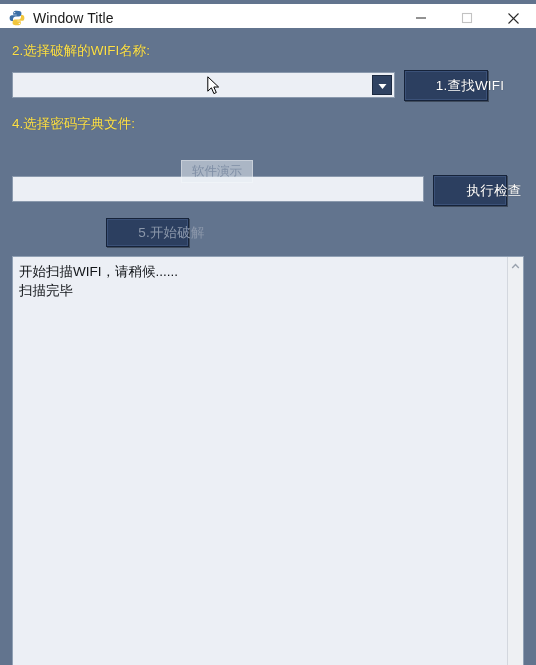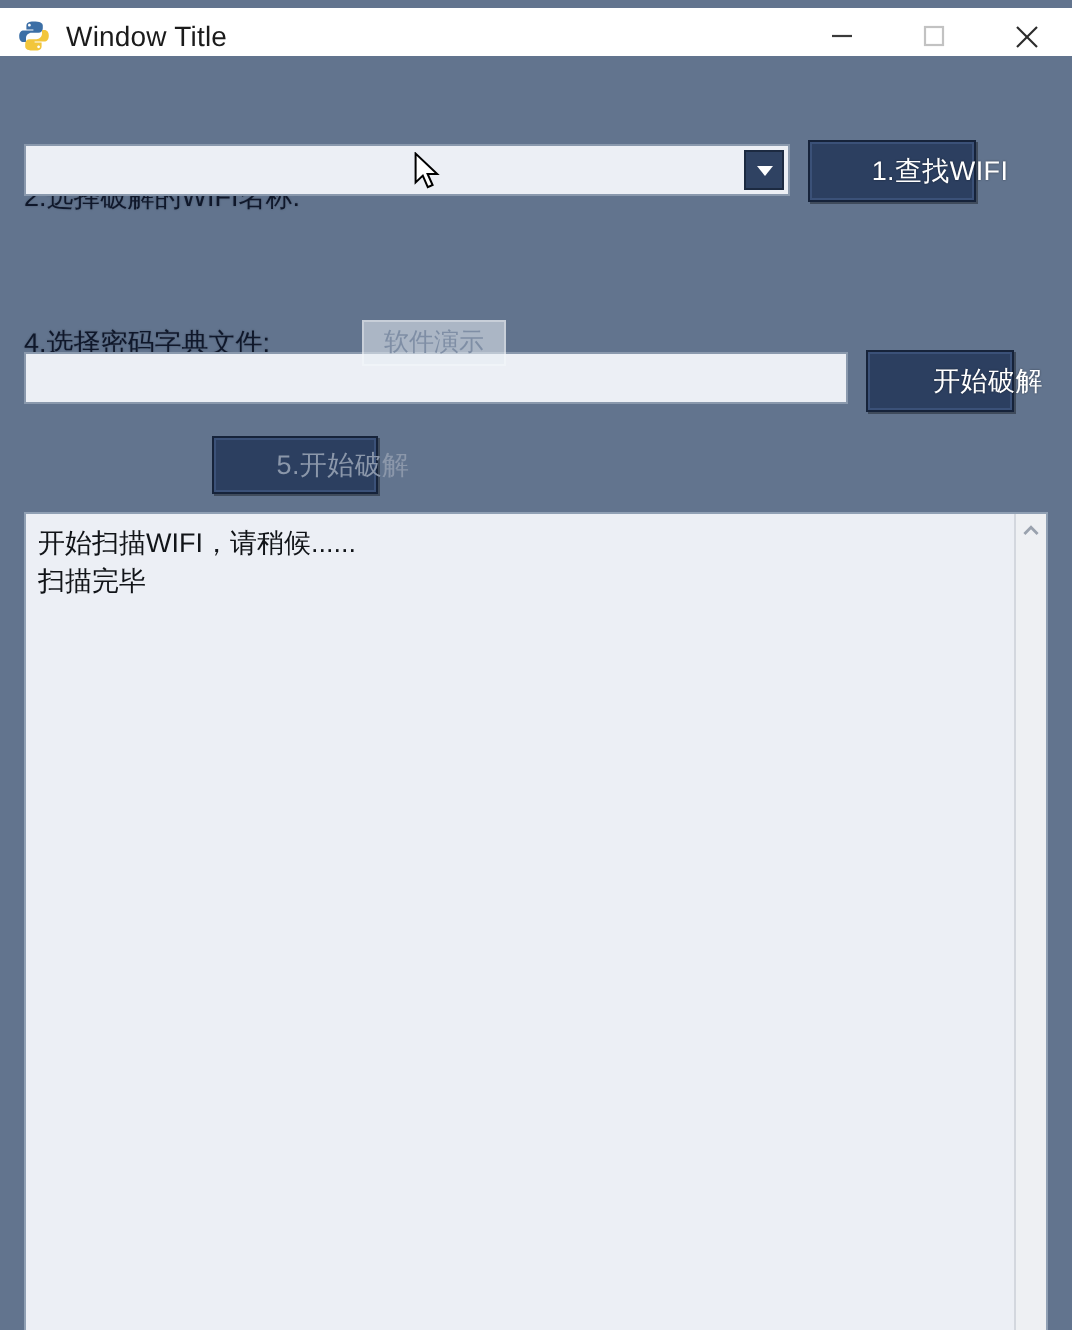--- a/index.html
+++ b/index.html
@@ -60,24 +60,23 @@
     position: absolute;
     left: 0; top: 28px;
     width: 536px;
     height: 637px;
     background: #62748e;
   }
 
   .form-label {
     position: absolute;
     font-size: 13.5px;
-    color: #0f172a;
+    color: #fde047;
     white-space: nowrap;
     text-shadow: 0 0 1px rgba(20,28,40,.35);
-    margin-top: 48px;
   }
   #label-wifi  { left: 12px; top: 14px; }
   #label-dict  { left: 12px; top: 87px; }
 
   
   #wifi-combo {
     position: absolute;
     left: 12px; top: 44px;
     width: 383px;
     height: 26px;
@@ -277,21 +276,21 @@
         </span>
       </div>
     </div>
 
     <div class="btn" id="btn-find-wifi">1.查找WIFI</div>
 
     <div class="form-label" id="label-dict">4.选择密码字典文件:</div>
 
     <input id="dict-file-input" type="text" value="" style="">
 
-    <div class="btn" id="btn-choose-file">开始破解</div>
+    <div class="btn" id="btn-choose-file">执行检查</div>
 
     <div id="watermark">软件演示</div>
 
 
     <div class="btn disabled" id="btn-crack">5.开始破解</div>
 
     <div id="log-panel">
       <div id="log-text">开始扫描WIFI，请稍候......
 扫描完毕</div>
       <div id="log-scrollbar">

